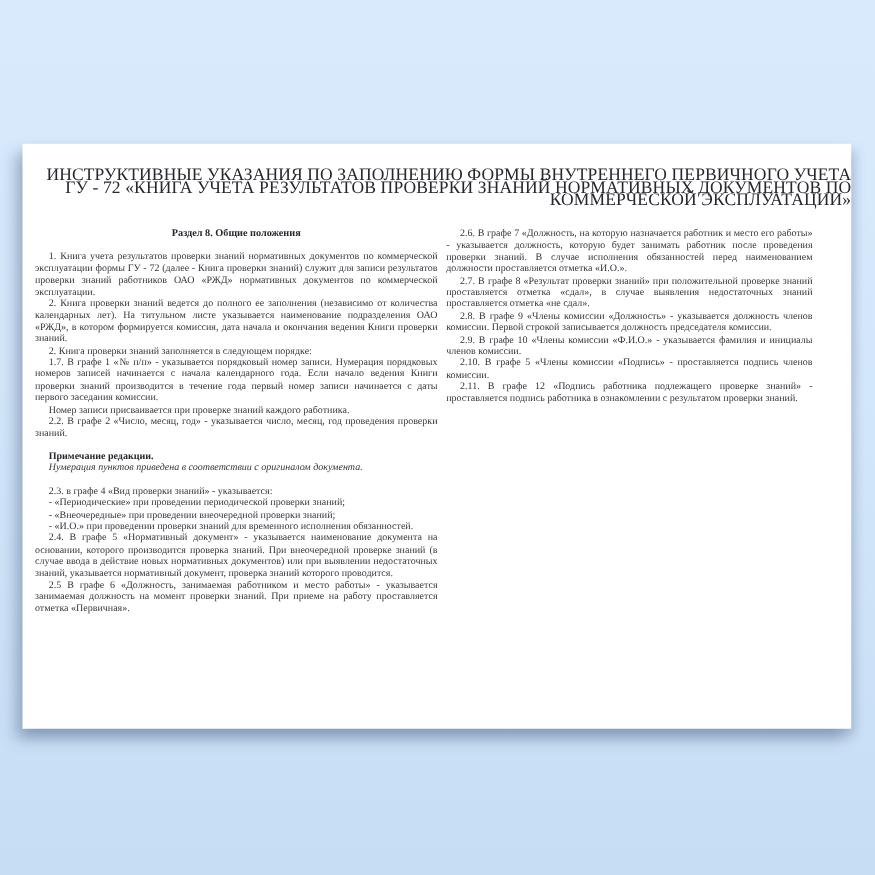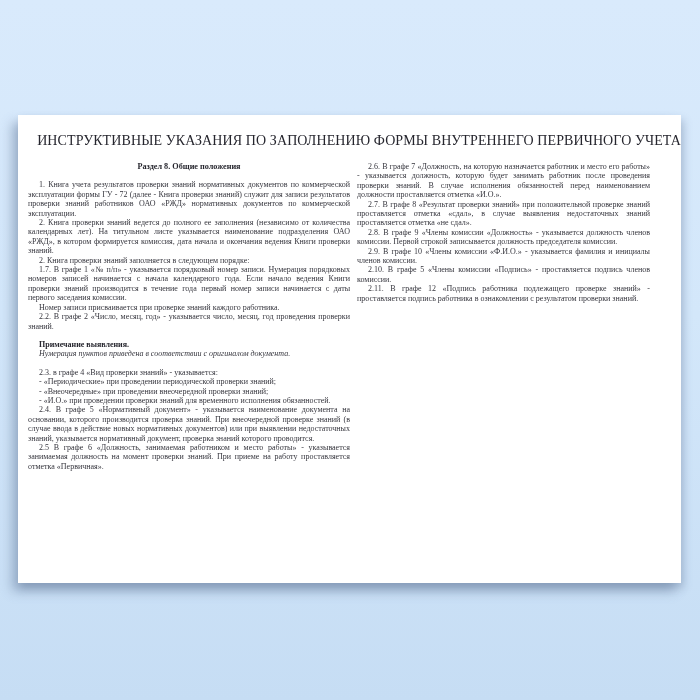--- a/index.html
+++ b/index.html
@@ -76,34 +76,35 @@
   .li { text-align: left !important; }
 </style>
 </head>
 <body>
 
 <div class="backdrop">
   <div class="page">
 
     <div class="doc-title">
       <div>ИНСТРУКТИВНЫЕ УКАЗАНИЯ ПО ЗАПОЛНЕНИЮ ФОРМЫ ВНУТРЕННЕГО ПЕРВИЧНОГО УЧЕТА</div>
+      <div>ГУ - 72 «КНИГА УЧЕТА РЕЗУЛЬТАТОВ ПРОВЕРКИ ЗНАНИЙ НОРМАТИВНЫХ ДОКУМЕНТОВ ПО КОММЕРЧЕСКОЙ ЭКСПЛУАТАЦИИ»</div>
     </div>
 
     <div class="columns">
 
       <div class="col col-left">
         <div class="sec">Раздел 8. Общие положения</div>
         <p>1. Книга учета результатов проверки знаний нормативных документов по коммерческой эксплуатации формы ГУ - 72 (далее - Книга проверки знаний) служит для записи результатов проверки знаний работников ОАО «РЖД» нормативных документов по коммерческой эксплуатации.</p>
         <p>2. Книга проверки знаний ведется до полного ее заполнения (независимо от количества календарных лет). На титульном листе указывается наименование подразделения ОАО «РЖД», в котором формируется комиссия, дата начала и окончания ведения Книги проверки знаний.</p>
         <p>2. Книга проверки знаний заполняется в следующем порядке:</p>
         <p>1.7. В графе 1 «№ п/п» - указывается порядковый номер записи. Нумерация порядковых номеров записей начинается с начала календарного года. Если начало ведения Книги проверки знаний производится в течение года первый номер записи начинается с даты первого заседания комиссии.</p>
         <p>Номер записи присваивается при проверке знаний каждого работника.</p>
         <p>2.2. В графе 2 «Число, месяц, год» - указывается число, месяц, год проведения проверки знаний.</p>
         <div class="note">
-          <p class="note-heading">Примечание выявления.</p>
+          <p class="note-heading">Примечание редакции.</p>
           <p class="note-body">Нумерация пунктов приведена в соответствии с оригиналом документа.</p>
         </div>
         <p>2.3. в графе 4 «Вид проверки знаний» - указывается:</p>
         <p class="li">- «Периодические» при проведении периодической проверки знаний;</p>
         <p class="li">- «Внеочередные» при проведении внеочередной проверки знаний;</p>
         <p class="li">- «И.О.» при проведении проверки знаний для временного исполнения обязанностей.</p>
         <p>2.4. В графе 5 «Нормативный документ» - указывается наименование документа на основании, которого производится проверка знаний. При внеочередной проверке знаний (в случае ввода в действие новых нормативных документов) или при выявлении недостаточных знаний, указывается нормативный документ, проверка знаний которого проводится.</p>
         <p>2.5 В графе 6 «Должность, занимаемая работником и место работы» - указывается занимаемая должность на момент проверки знаний. При приеме на работу проставляется отметка «Первичная».</p>
       </div>
 

